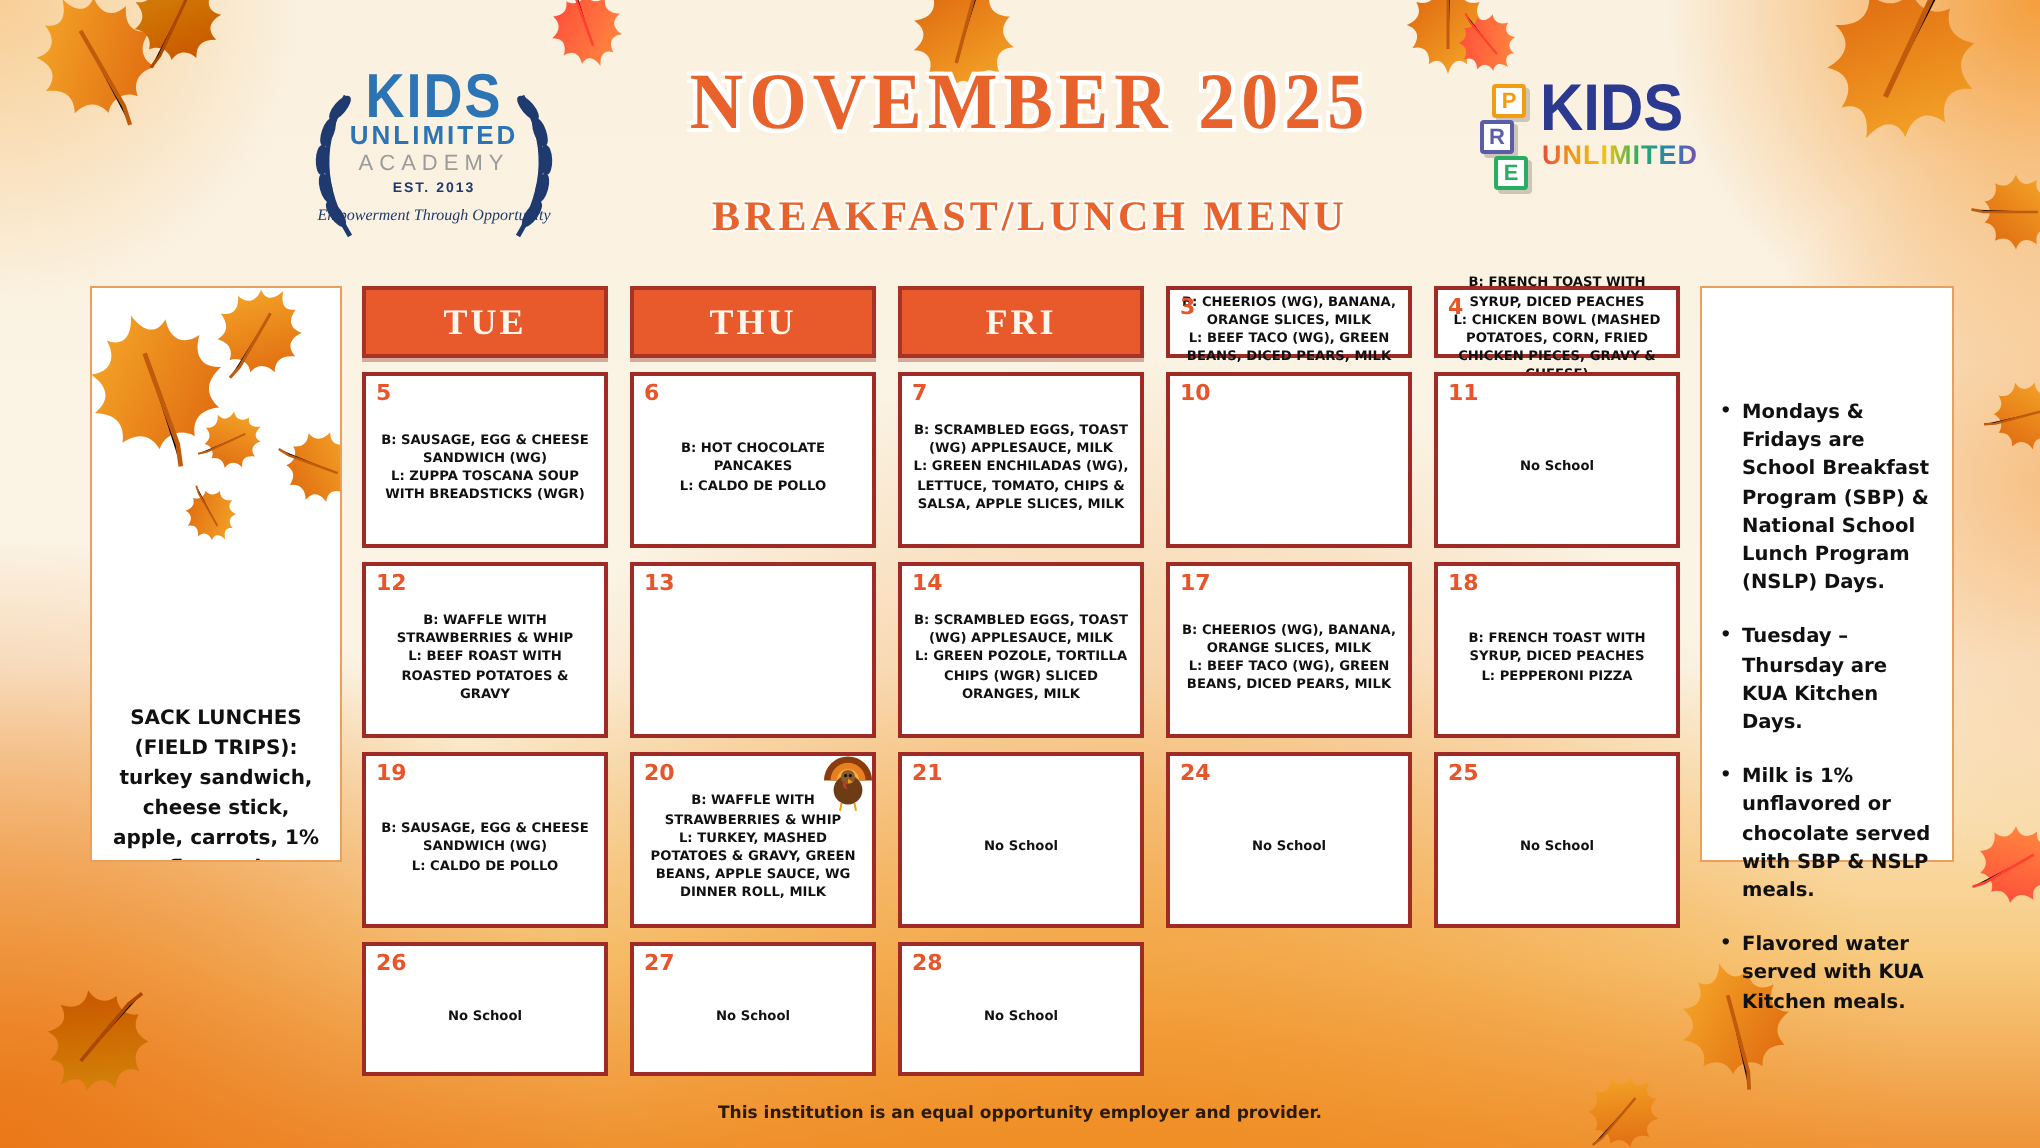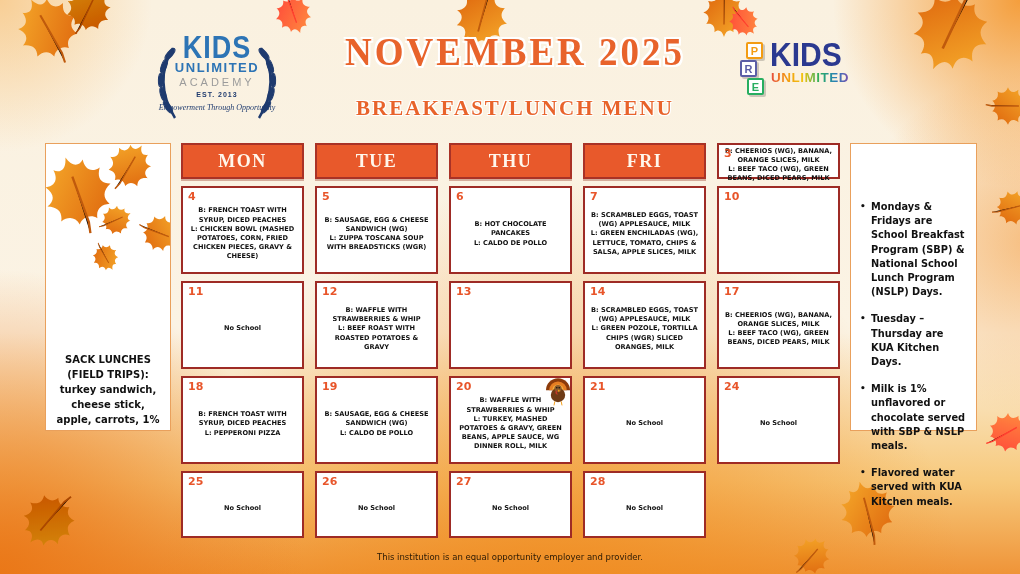--- a/index.html
+++ b/index.html
@@ -80,21 +80,21 @@
              letter-spacing:1.5px; color:#FFF7EC; transform-origin:center; }
   .cell { position:relative; background:#fff; border:2px solid #9E2B25;
           display:flex; align-items:center; justify-content:center; }
   .date { position:absolute; top:2px; left:5px; font-weight:700; font-size:11px; color:#E8552A; }
   .menu { padding:12px 5px 4px; text-align:center; font-weight:700; font-size:6.6px; line-height:1.4;
           color:#111; white-space:pre-line; }
   .turkey { position:absolute; top:-3px; right:-4px; }
 
   
   .footer { position:absolute; left:0; top:552px; width:1020px; text-align:center;
-            font-weight:400; font-size:8.5px; color:#2b1a05; }
+            font-weight:700; font-size:8.5px; color:#2b1a05; }
 </style>
 </head>
 <body>
 
 <svg width="0" height="0" style="position:absolute">
   <defs>
     <linearGradient id="lg" x1="0" y1="0" x2="1" y2="1">
       <stop offset="0" stop-color="#F7AE2C"></stop>
         <stop offset="1" stop-color="#DE650D"></stop>
     </linearGradient>
@@ -220,21 +220,20 @@
 <div class="panel panel-right">
   <ul class="pr-list">
     <li>Mondays &amp; Fridays are School Breakfast Program (SBP) &amp; National School Lunch Program (NSLP) Days.</li>
     <li>Tuesday – Thursday are KUA Kitchen Days.</li>
     <li>Milk is 1% unflavored or chocolate served with SBP &amp; NSLP meals.</li>
     <li>Flavored water served with KUA Kitchen meals.</li>
   </ul>
 </div>
 
 <div class="grid">
-  <div class="dayhead">MON</div>
   <div class="dayhead">TUE</div>
   <div class="dayhead">THU</div>
   <div class="dayhead">FRI</div>
 
   <div class="cell">
     <span class="date">3</span>
     <div class="menu">B: CHEERIOS (WG), BANANA, ORANGE SLICES, MILK
 L: BEEF TACO (WG), GREEN BEANS, DICED PEARS, MILK</div>
   </div>
   <div class="cell">

